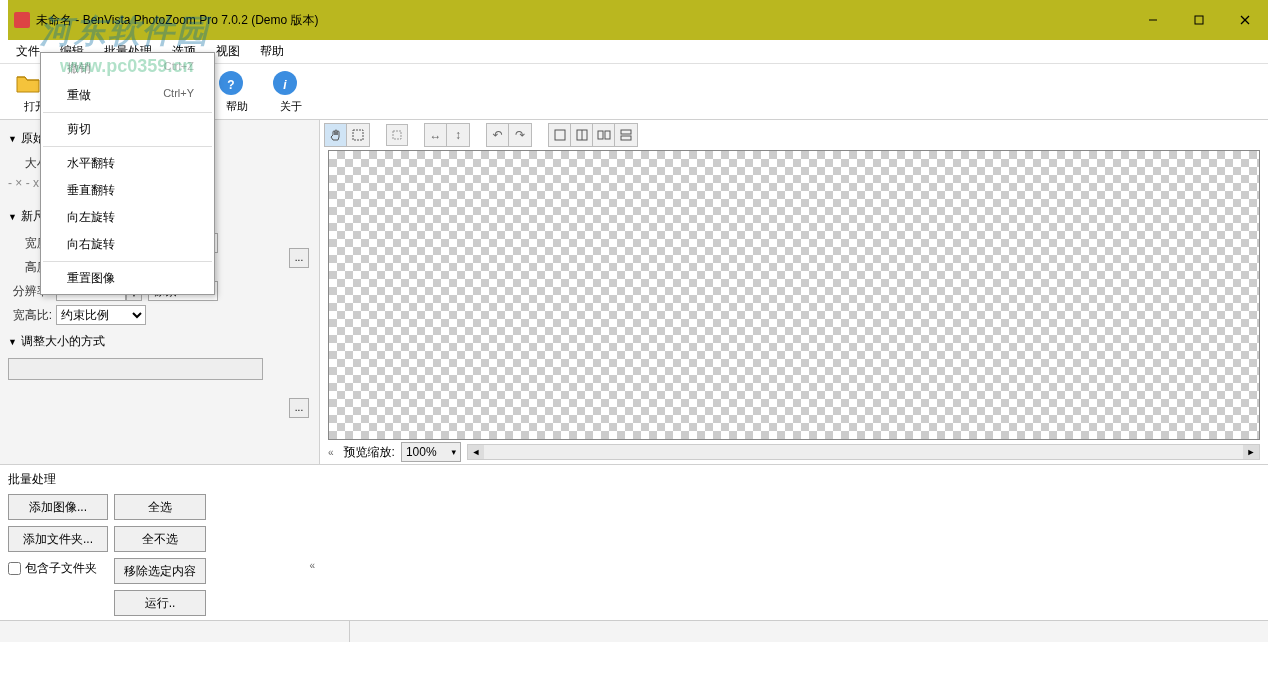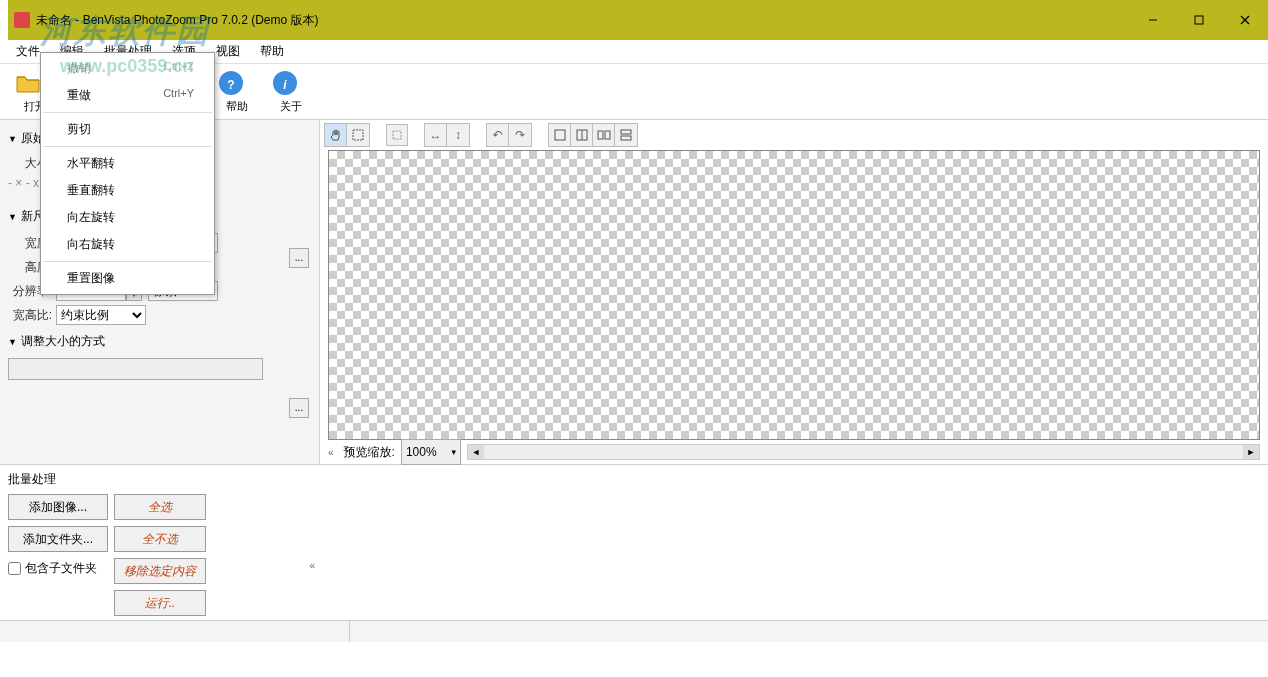--- a/index.html
+++ b/index.html
@@ -38,38 +38,38 @@
 .vbtn { width: 22px; height: 22px; border: 1px solid #bbb; background: #f0f0f0; display: inline-flex; align-items: center; justify-content: center; font-size: 12px; color: #666; }
 .vbtn.active { background: #d0e4f5; border-color: #7ab; }
 .vgrp { display: flex; border: 1px solid #bbb; }
 .vgrp .vbtn { border: none; border-right: 1px solid #bbb; }
 .vgrp .vbtn:last-child { border-right: none; }
 .vsep { width: 8px; }
 
 .canvas { flex: 1; margin: 0 8px; border: 1px solid #888; background-image: repeating-conic-gradient(#ccc 0 25%, #fff 0 50%); background-size: 16px 16px; }
 
 .zoomrow { height: 24px; display: flex; align-items: center; padding: 0 8px; gap: 6px; font-size: 12px; }
-.zoomsel { width: 60px; height: 26px; border: 1px solid #aaa; background: #eee; padding: 0 4px; display: inline-flex; align-items: center; }
+.zoomsel { width: 60px; height: 20px; border: 1px solid #aaa; background: #eee; padding: 0 4px; display: inline-flex; align-items: center; }
 .hscroll { flex: 1; height: 16px; background: #eee; border: 1px solid #ccc; position: relative; }
 .hscroll .arr { position: absolute; top: 0; width: 16px; height: 14px; background: #ddd; text-align: center; font-size: 9px; line-height: 14px; }
 .hscroll .arr.l { left: 0; }
 .hscroll .arr.r { right: 0; }
 
 .batch { border-top: 1px solid #d0d0d0; padding: 6px 8px 4px 8px; }
 .batch-title { font-size: 12px; margin-bottom: 6px; }
 .batch-body { display: flex; gap: 6px; }
 .batch-left { width: 100px; display: flex; flex-direction: column; gap: 6px; }
 .bbtn { height: 26px; border: 1px solid #999; background: #f0f0f0; font-size: 12px; }
 .bchk { display: flex; align-items: center; gap: 4px; font-size: 12px; padding: 2px 0; }
 .bchk input { width: 13px; height: 13px; }
 .batch-table { flex: 1; border: 1px solid #999; height: 130px; background: #fff; }
 .bthead { display: flex; height: 22px; background: #fff; border-bottom: 1px solid #ccc; }
 .bth { padding: 3px 6px; font-size: 12px; border-right: 1px solid #ddd; }
 .batch-right { width: 92px; display: flex; flex-direction: column; gap: 6px; }
-.batch-right .bbtn { color: #c2410c; font-style: italic; }
+.batch-right .bbtn { color: #000000; }
 
 .statusbar { height: 22px; border-top: 1px solid #ccc; background: #f4f4f4; display: flex; }
 .statusbar .cell { border-right: 1px solid #ccc; padding: 3px 8px; font-size: 11px; }
 .statusbar .cell:first-child { width: 350px; }
 
 
 .dropdown { position: absolute; left: 40px; top: 52px; width: 175px; background: #fff; border: 1px solid #999; box-shadow: 2px 2px 6px rgba(0,0,0,0.25); z-index: 100; padding: 2px 0; }
 .dditem { display: flex; justify-content: space-between; padding: 5px 20px 5px 26px; font-size: 12px; color: #000; }
 .dditem.disabled { color: #999; }
 .ddsep { height: 1px; background: #ddd; margin: 3px 2px; }

